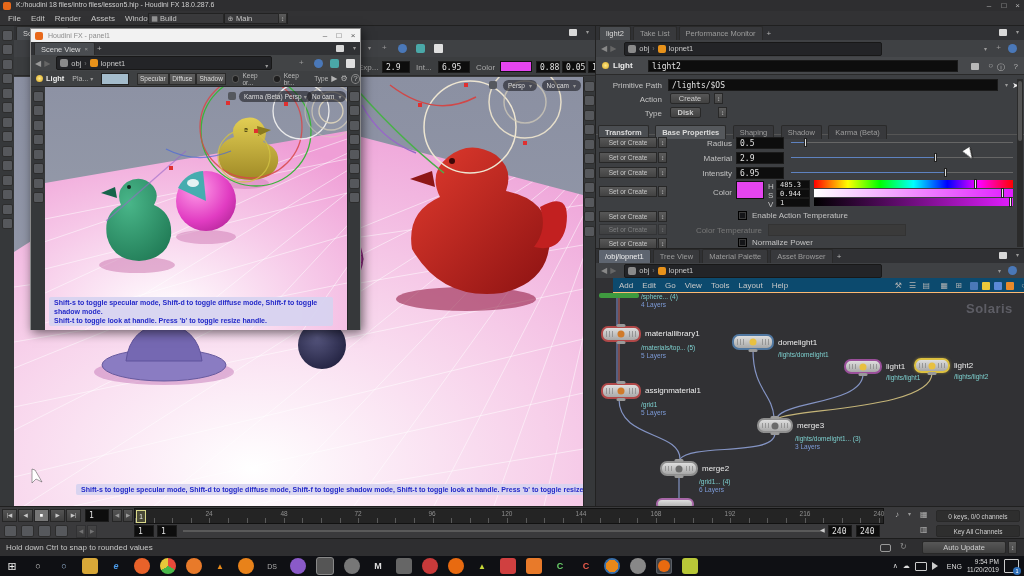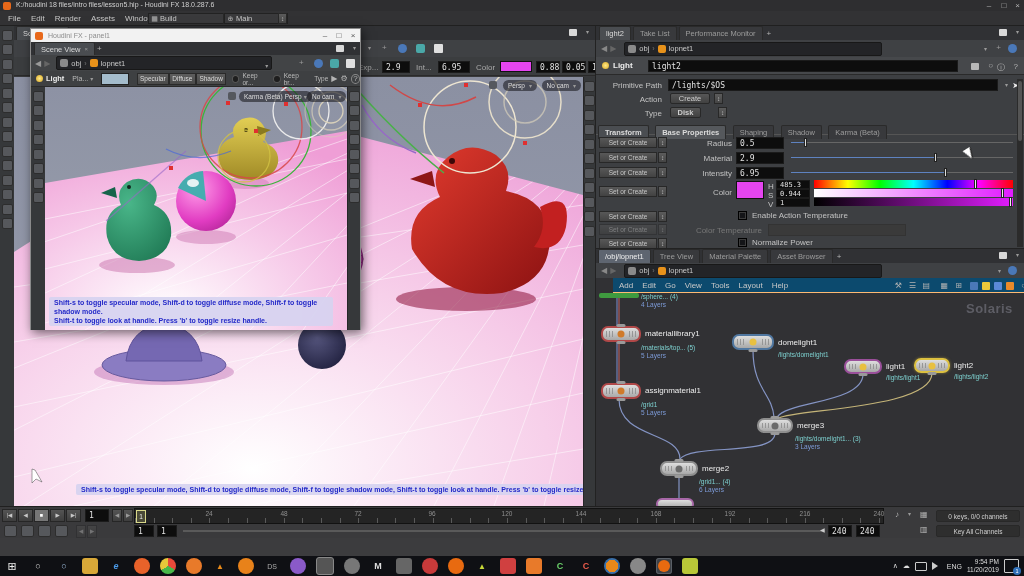--- a/index.html
+++ b/index.html
@@ -695,20 +695,29 @@
     <span class="fld a" style="left:828px;top:18px;width:24px">240</span>
     <span class="fld a" style="left:856px;top:18px;width:24px">240</span>
     <span class="ico a f8" style="left:895px;top:3px">♪</span>
     <span class="ico dd a" style="left:906px;top:3px"></span>
     <span class="ico a f8" style="left:920px;top:3px">▦</span>
     <span class="btn a" style="left:936px;top:3px;width:84px;height:12px;background:#2e2e2e;font-size:6.5px">0 keys, 0/0 channels</span>
     <span class="ico a f8" style="left:920px;top:18px">▥</span>
     <span class="btn a" style="left:936px;top:18px;width:84px;height:12px;background:#2e2e2e;font-size:6.5px">Key All Channels</span>
   </div>
 
+  <div class="a" style="left:0;top:538px;width:1024px;height:18px;background:#2e2e30;border-top:1px solid #1c1c1c">
+    <span class="a f8" style="left:6px;top:4px;color:#c6c6c6">Hold down Ctrl to snap to rounded values</span>
+    <span class="a" style="left:880px;top:5px;width:11px;height:8px;border:1px solid #999;border-radius:2px"></span>
+    <span class="ico a f8" style="left:900px;top:3px;color:#888">↻</span>
+    <span class="btn a" style="left:922px;top:2px;width:84px;height:13px">
+        <span>Auto Update</span>
+      </span>
+    <span class="spin a" style="left:1008px;top:2px;height:13px"></span>
+  </div>
 
   <div class="a r" style="left:0;top:556px;width:1024px;height:20px;background:#0f1014">
     <span class="tb-ic" style="margin-left:4px;color:#eee;font-size:11px">⊞</span>
     <span class="tb-ic" style="margin-left:10px;color:#ccc">○</span>
     <span class="tb-ic" style="margin-left:10px;color:#9ab8d8">○</span>
     <span class="tb-ic" style="margin-left:10px;background:#d8a838"></span>
     <span class="tb-ic" style="margin-left:10px;color:#4a9ae8;font-weight:bold;font-style:italic">e</span>
     <span class="tb-ic" style="margin-left:10px;background:#e8622a;border-radius:50%"></span>
     <span class="tb-ic" style="margin-left:10px;background:conic-gradient(#e84a3a 0 33%,#4ab84a 33% 66%,#e8c83a 66%);border-radius:50%"></span>
     <span class="tb-ic" style="margin-left:10px;background:#e87a2a;border-radius:50%"></span>

